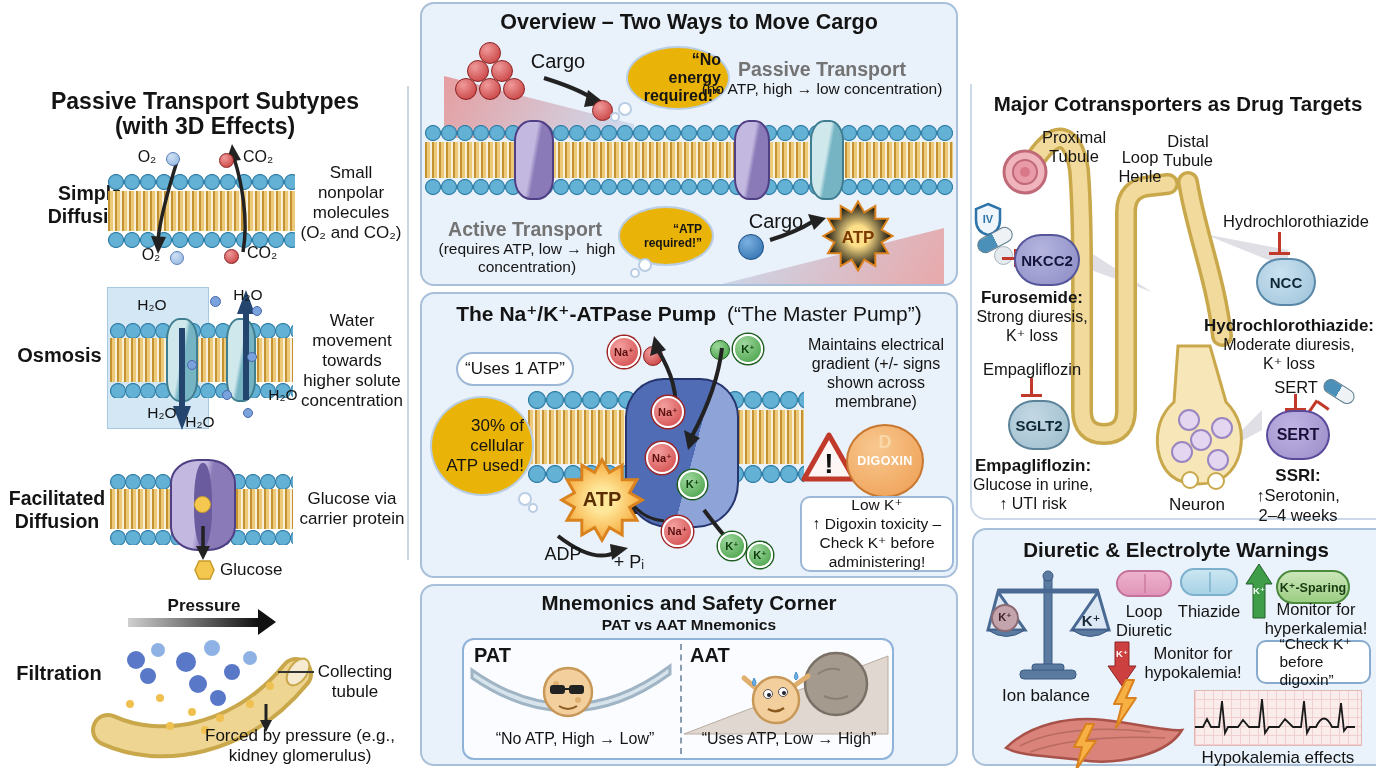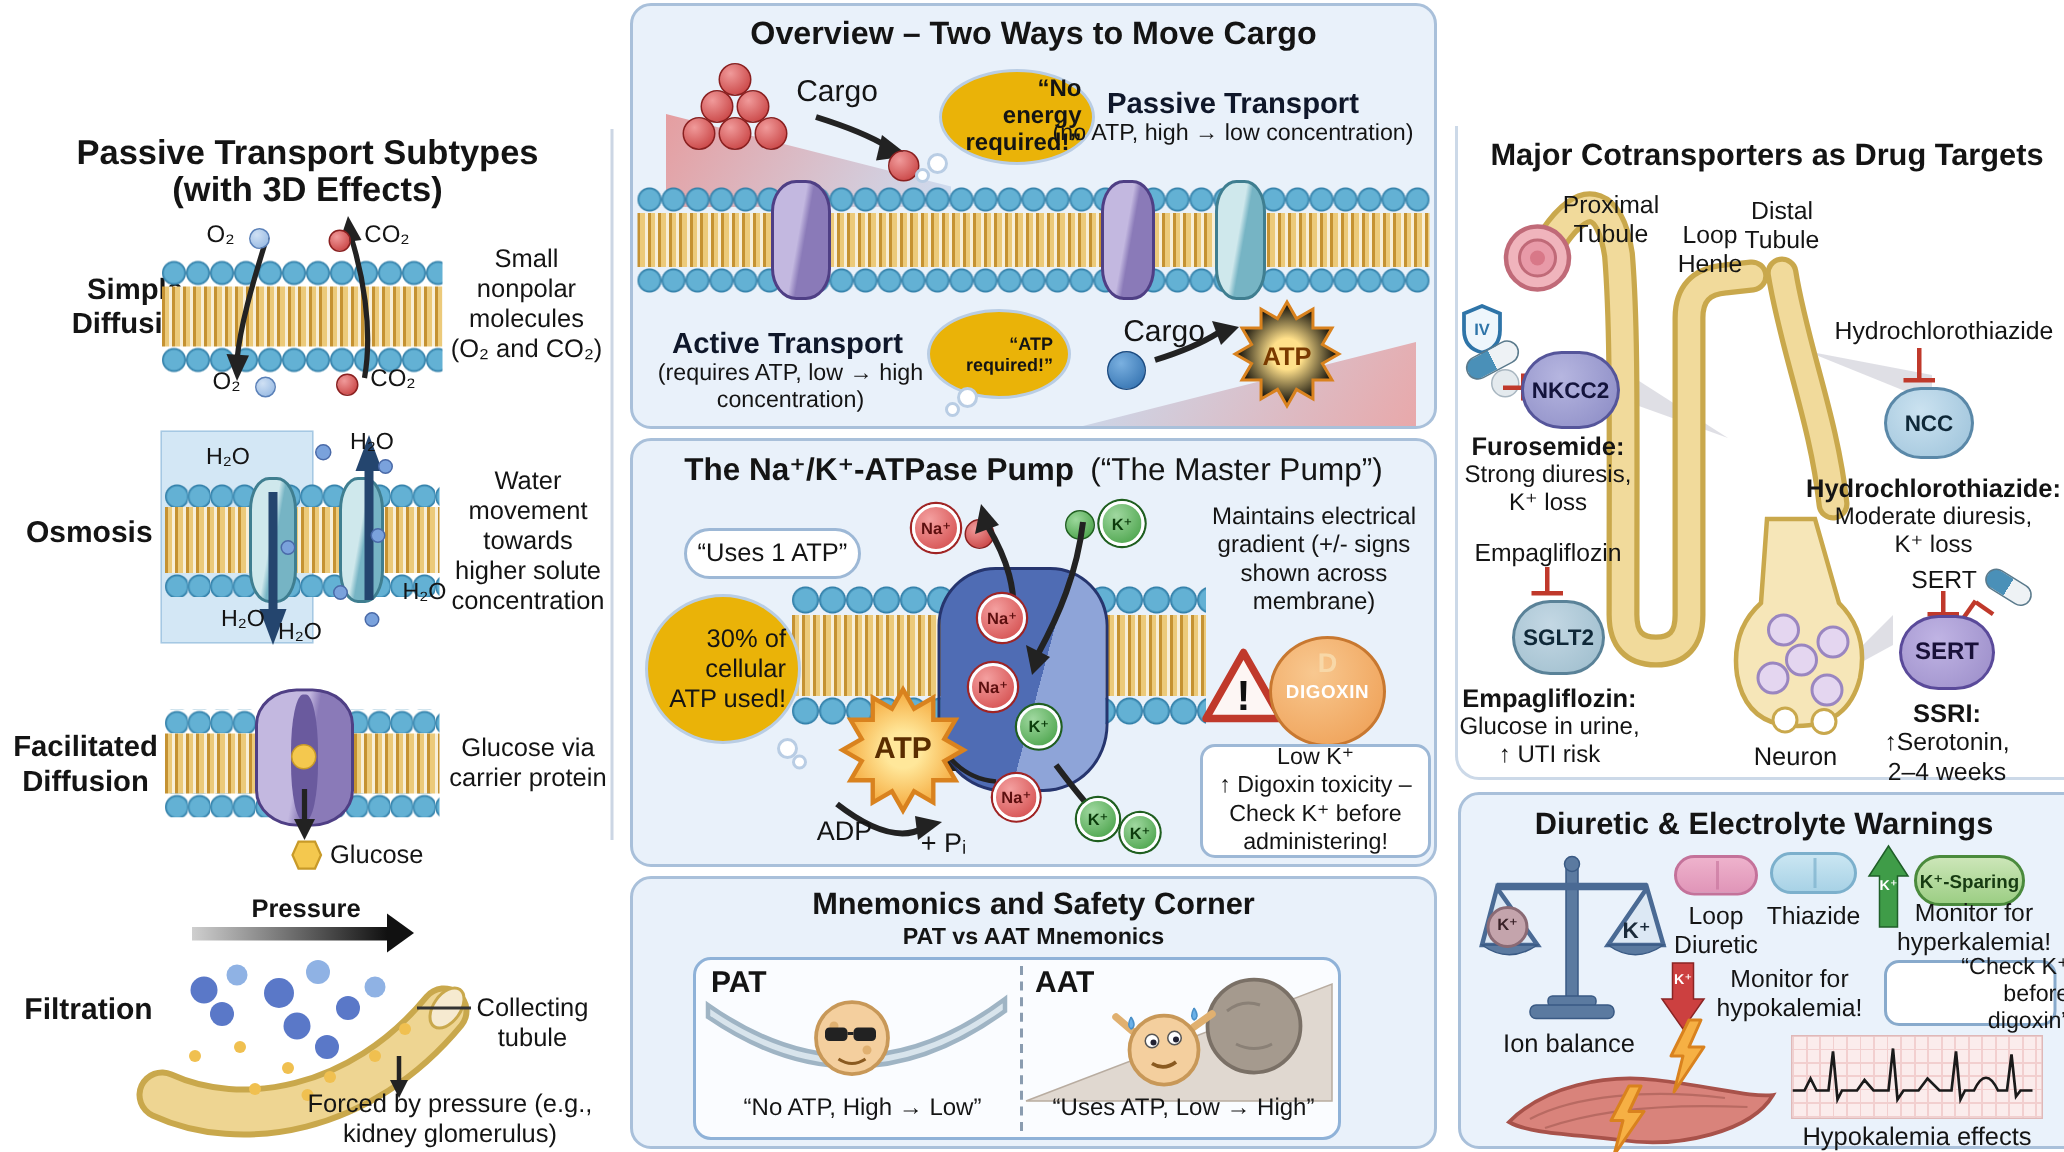--- a/index.html
+++ b/index.html
@@ -2,42 +2,42 @@
 <html><head>
 <meta charset="utf-8">
 <style>
   html,body{margin:0;padding:0;background:#fff;}
   .canvas{position:relative;width:1376px;height:768px;background:#fff;overflow:hidden;
           font-family:"Liberation Sans","DejaVu Sans",sans-serif;color:#141414;}
   .abs{position:absolute;}
   .t{position:absolute;text-align:center;line-height:1.18;}
   .tl{text-align:left;}
   .b{font-weight:bold;}
-  .blue{color:#0f172a;}
+  .blue{color:#737373;}
   .dot{position:absolute;border-radius:50%;box-sizing:border-box;}
   .red-sph{background:radial-gradient(circle at 35% 30%,#f09a9a,#c23535);border:1px solid #8a2020;}
   .blue-sph{background:radial-gradient(circle at 35% 30%,#cfe0f4,#8fb4e0);border:1px solid #5a80b8;}
   .grn-sph{background:radial-gradient(circle at 35% 30%,#9cd89c,#3c9a3c);border:1px solid #1f5f1f;}
   .ion{position:absolute;border-radius:50%;display:flex;align-items:center;justify-content:center;
        font-weight:bold;box-sizing:border-box;border:2px solid #fff;}
   .ion.na{background:radial-gradient(circle at 35% 30%,#f4a0a0,#d04444);box-shadow:0 0 0 1.5px #a02424;color:#5c0f0f;font-size:11px;}
   .ion.k{background:radial-gradient(circle at 35% 30%,#a0d8a0,#3f9c3f);box-shadow:0 0 0 1.5px #1f5f1f;color:#0c3c0c;font-size:11px;}
   .mem{position:absolute;}
   .mem-heads{background:radial-gradient(circle at 8px 9px,#63b1d4 6.2px,#2e7ca6 7.6px,rgba(0,0,0,0) 8.4px);
              background-size:16px 18px;background-repeat:repeat-x;height:18px;}
   .mem-tails{background:repeating-linear-gradient(90deg,#c59232 0 2px,#ecca7a 2px 5px,#f8efd8 5px 7px);}
   .channel{position:absolute;box-sizing:border-box;}
   .ch-purple{background:linear-gradient(100deg,#c3b8e0 45%,#8a7ab8 55%);border:2px solid #4f3f85;border-radius:42%/26%;}
   .ch-teal{background:linear-gradient(100deg,#cfe8ec 45%,#76b4c4 55%);border:2px solid #3f7e90;border-radius:42%/26%;}
   .panel{position:absolute;border:2px solid #a9c0da;border-radius:14px;background:#e9f1fa;box-sizing:border-box;}
   .bubble{position:absolute;background:#eab308;border:2px solid #b9cde4;border-radius:50%;
           display:flex;align-items:center;justify-content:center;text-align:right;}
   .bdot{position:absolute;background:#fff;border:2px solid #b9cde4;border-radius:50%;}
   .box{position:absolute;background:#fff;border:2px solid #9db8d6;border-radius:10px;box-sizing:border-box;
-       display:flex;flex-direction:column;align-items:center;justify-content:center;text-align:right;}
+       display:flex;flex-direction:column;align-items:center;justify-content:center;text-align:left;}
   .asvg{position:absolute;overflow:visible;}
   .rb{position:absolute;background:#c0392b;}
   .pill{position:absolute;border-radius:999px;box-sizing:border-box;}
   .blob{position:absolute;display:flex;align-items:center;justify-content:center;font-weight:bold;
         border-radius:46%/56%;box-sizing:border-box;}
   .capsule{position:absolute;border-radius:999px;box-sizing:border-box;border:1.5px solid #5a7a8c;
            background:linear-gradient(90deg,#4a90b8 50%,#eef2f5 50%);}
 </style>
 </head>
 <body>

